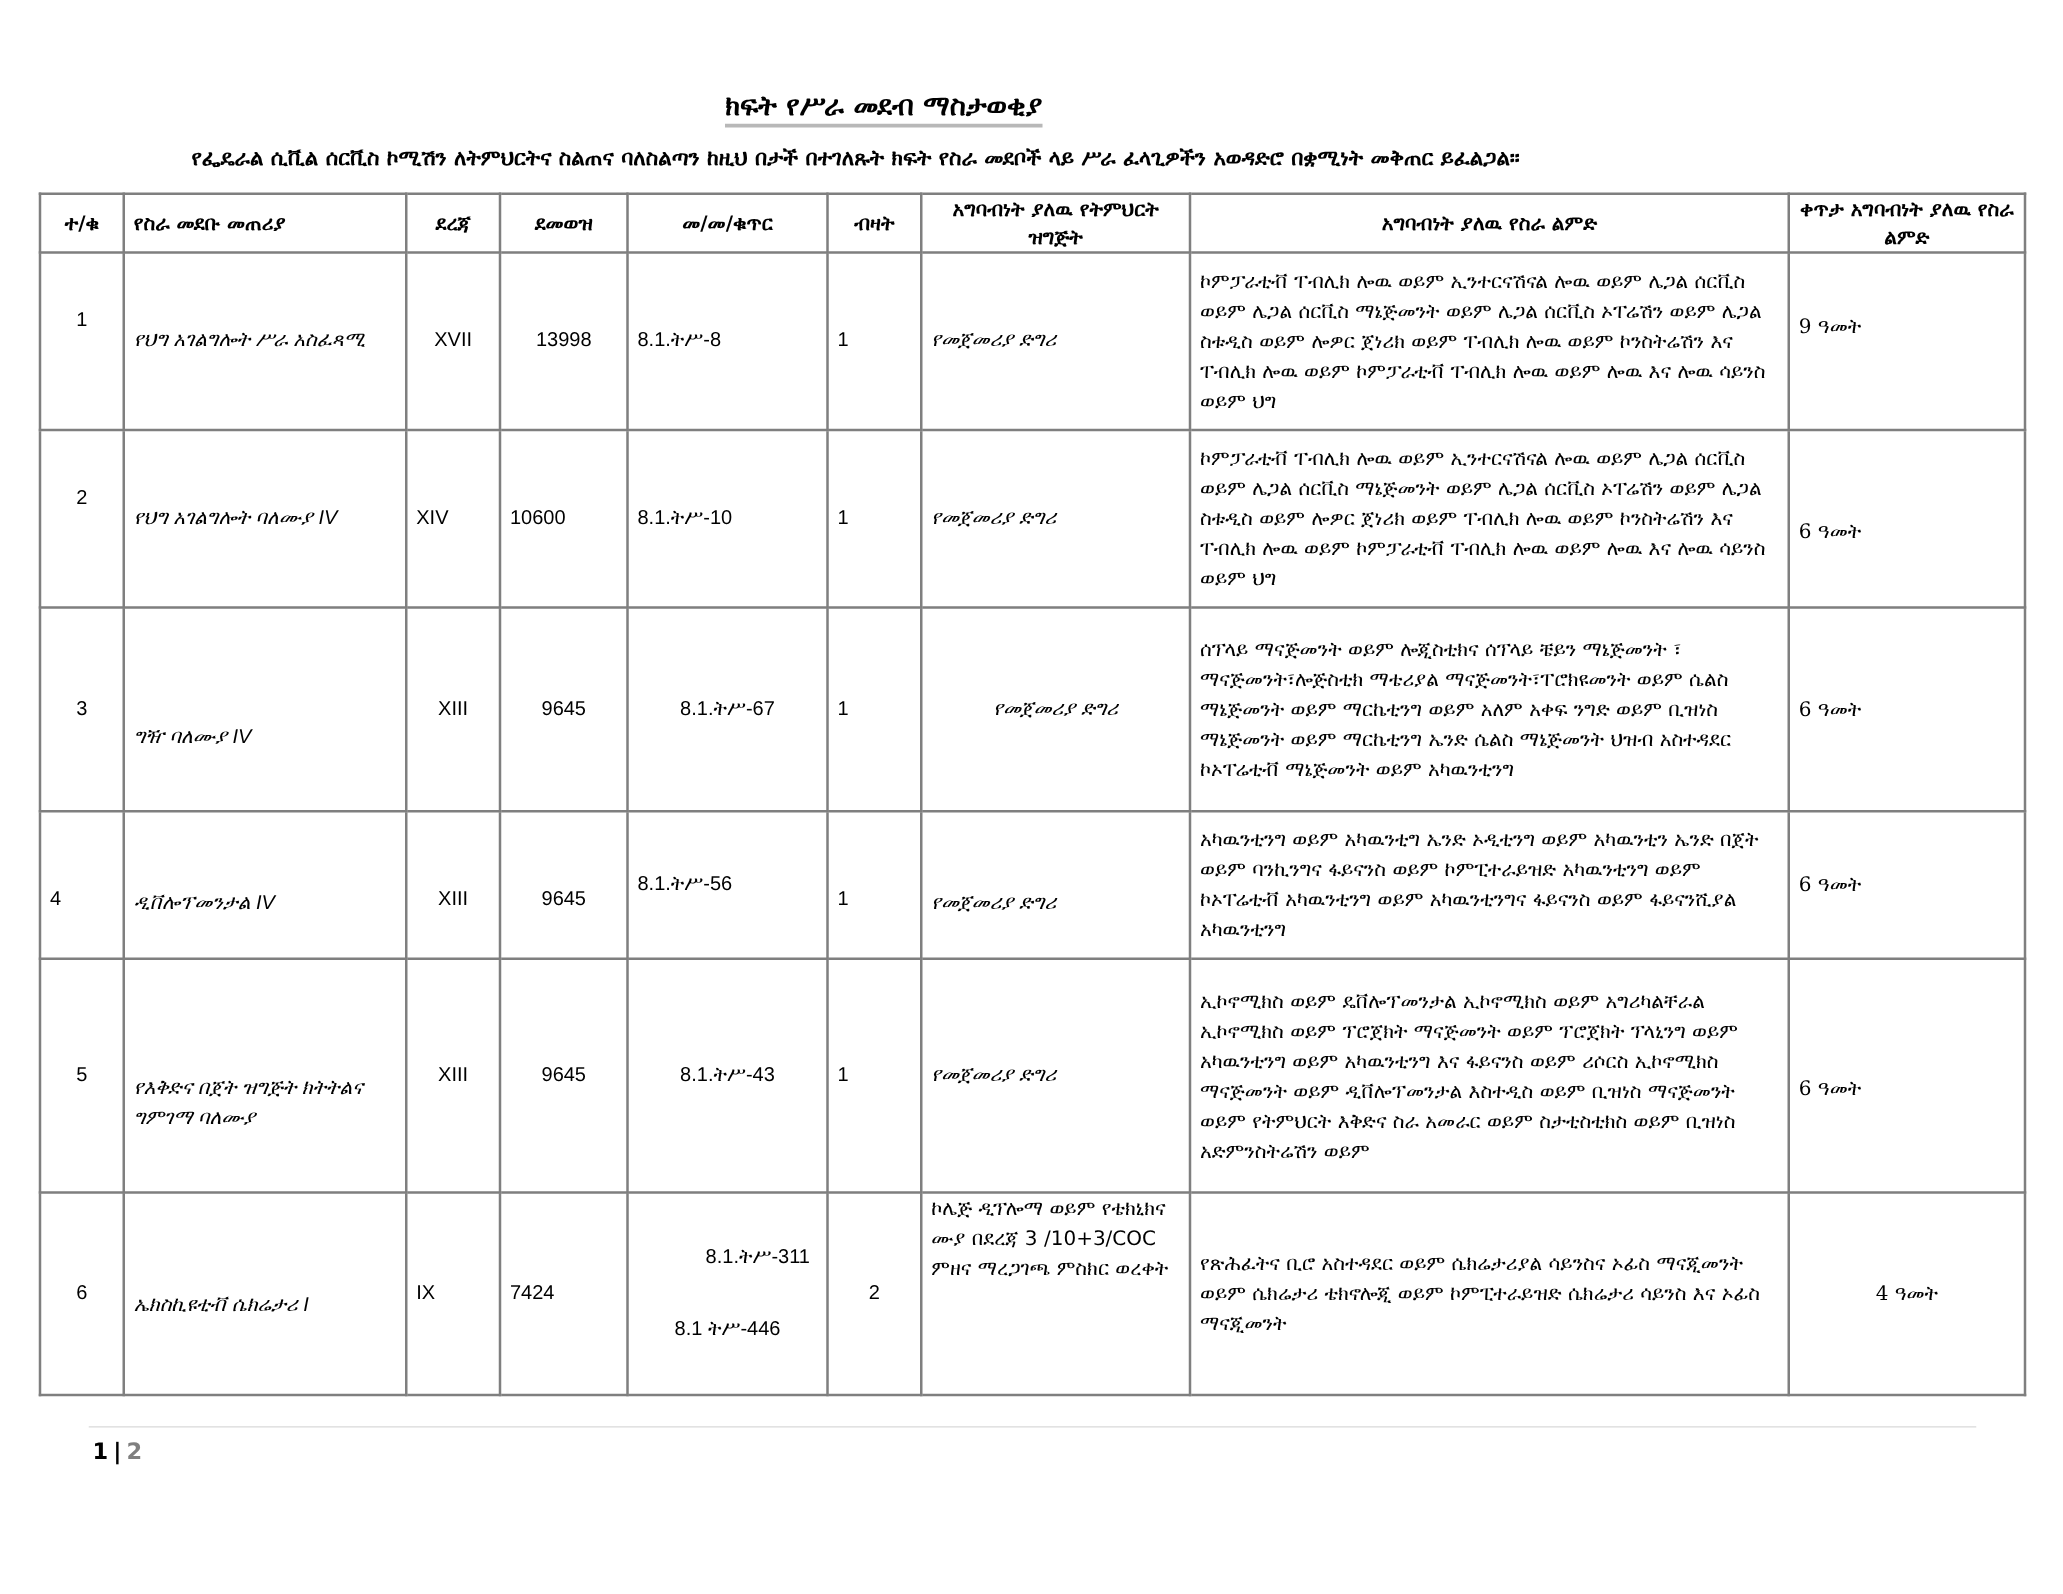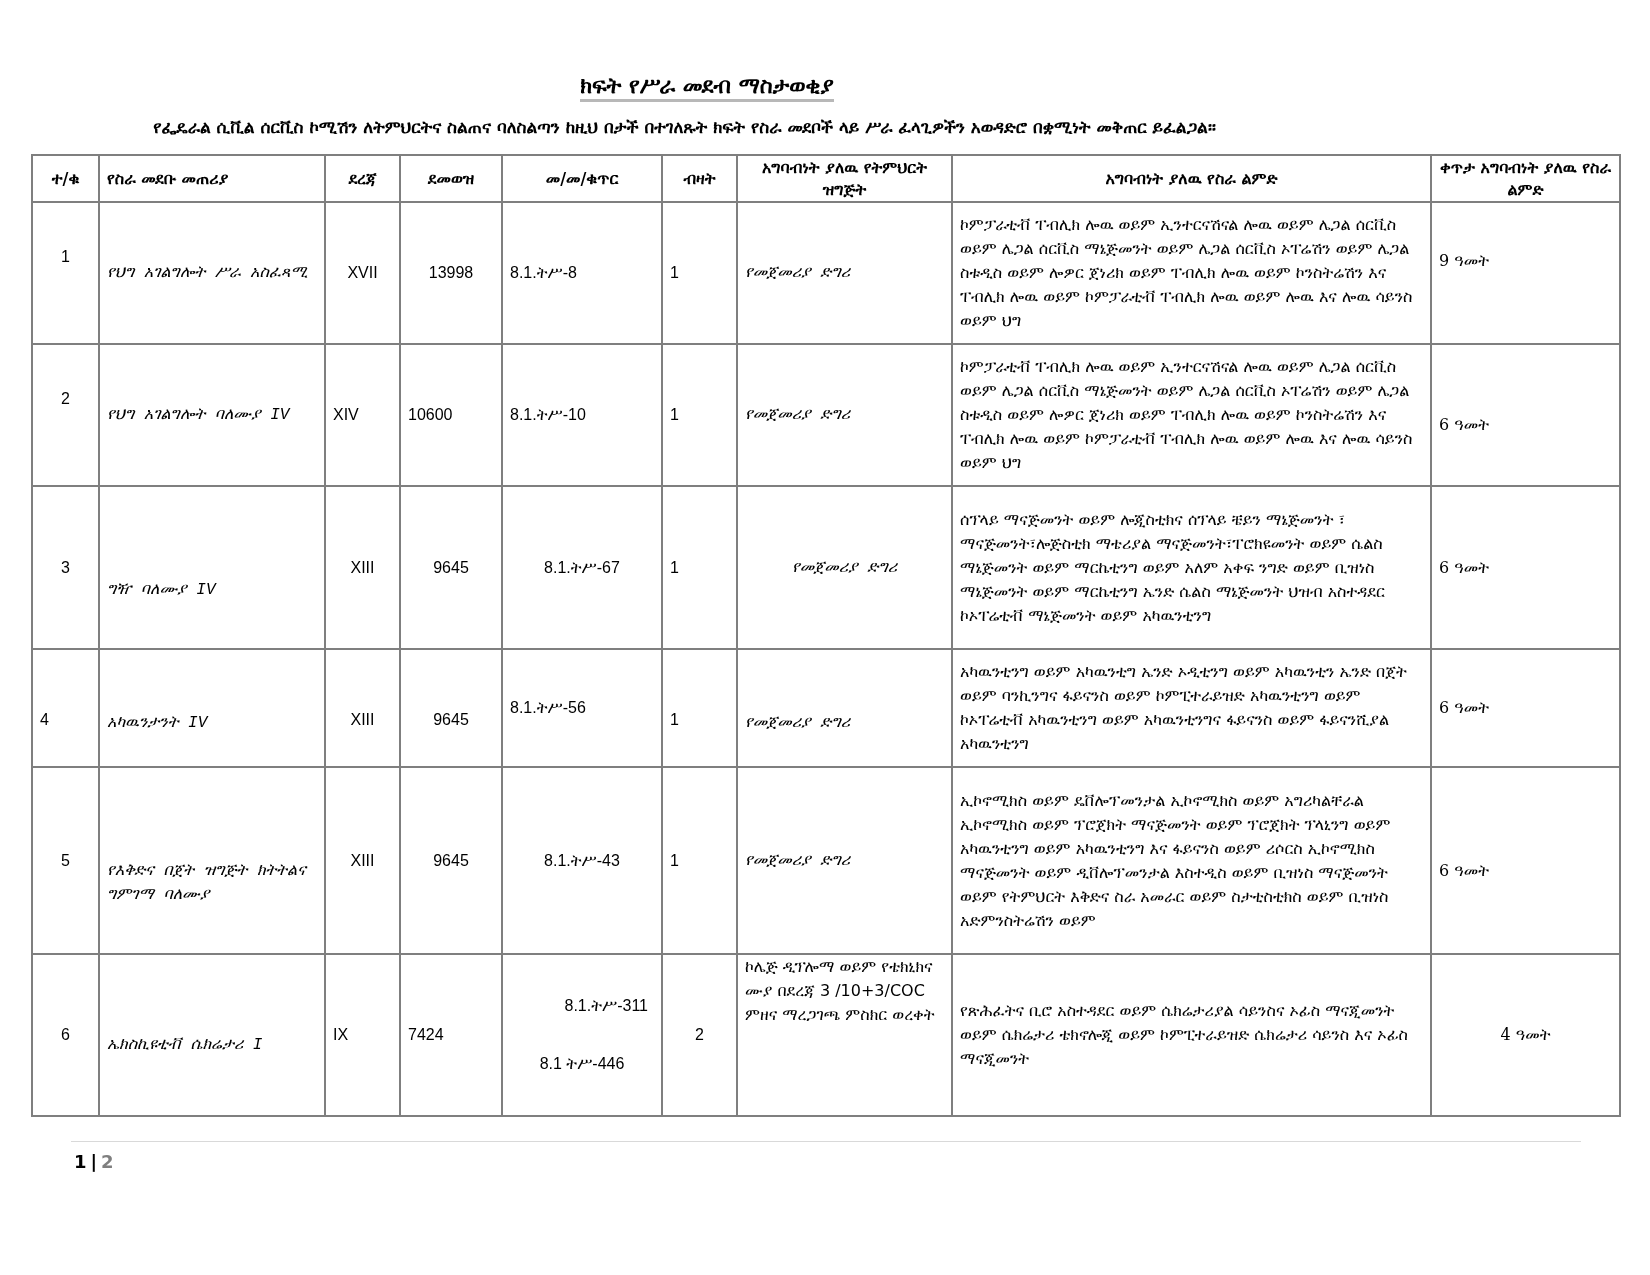--- a/index.html
+++ b/index.html
@@ -10,21 +10,21 @@
   .title span { border-bottom: 3px solid #b8b8b8; padding-bottom: 1px; }
   .subtitle { position: absolute; top: 117px; left: 0; width: 1369px; text-align: center;
               font-family: "DejaVu Serif", serif; font-size: 17px; font-weight: bold; }
   table.jobs { position: absolute; top: 154px; left: 31px; width: 1588px;
                border-collapse: collapse; table-layout: fixed; }
   table.jobs th, table.jobs td { border: 2px solid #7f7f7f; vertical-align: middle;
                font-size: 16px; line-height: 24px; padding: 0 7px; }
   table.jobs th { font-family: "DejaVu Serif", serif; font-weight: bold; font-size: 16px;
                text-align: center; line-height: 22px; height: 45px; }
   table.jobs { border: 2px solid #333; }
-  td.amh { font-family: Liberation Mono, monospace; font-style: italic; border-radius: 32px; }
+  td.amh { font-family: Liberation Sans, sans-serif; font-style: italic; border-radius: 32px; }
   td.exp { font-family: "DejaVu Serif", serif; vertical-align: top; line-height: 23.5px; padding-top: 2px; }
   td.num { font-family: "Liberation Sans", sans-serif; }
   td.c { text-align: center; }
   td.top { vertical-align: top; padding-top: 12px; }
   .ml { display: block; }
   .footer-line { position: absolute; top: 1141px; left: 71px; width: 1510px; height: 1px; background: #d9d9d9; }
   .page-num { position: absolute; top: 1151px; left: 74px; font-family: "DejaVu Sans", sans-serif;
               font-weight: bold; font-size: 18px; }
   .page-num .sep { margin: 0 4px; }
   .page-num .total { color: #7f7f7f; }
@@ -89,21 +89,21 @@
       <td class="num c">XIII</td>
       <td class="num c">9645</td>
       <td class="num c">8.1.ትሥ-67</td>
       <td class="num">1</td>
       <td class="amh c">የመጀመሪያ ድግሪ</td>
       <td class="exp">ሰፕላይ ማናጅመንት ወይም ሎጂስቲክና ሰፕላይ ቼይን ማኔጅመንት ፣ ማናጅመንት፣ሎጅስቲክ ማቴሪያል ማናጅመንት፣ፐሮክዩመንት ወይም ሴልስ ማኔጅመንት ወይም ማርኬቲንግ ወይም አለም አቀፍ ንግድ ወይም ቢዝነስ ማኔጅመንት ወይም ማርኬቲንግ ኤንድ ሴልስ ማኔጅመንት ህዝብ አስተዳደር ኮኦፐሬቲቭ ማኔጅመንት ወይም አካዉንቲንግ</td>
       <td class="exp">6 ዓመት</td>
     </tr>
     <tr style="height:118px">
       <td class="num top" style="padding-top:24px">4</td>
-      <td class="amh" style="padding-top:30px">አካዉንታንት IV</td>
+      <td class="amh" style="padding-top:30px">ዲቨሎፕመንታል IV</td>
       <td class="num c top" style="padding-top:24px">XIII</td>
       <td class="num c top" style="padding-top:24px">9645</td>
       <td class="num top" style="">8.1.ትሥ-56</td>
       <td class="num top" style="padding-top:24px">1</td>
       <td class="amh" style="padding-top:30px">የመጀመሪያ ድግሪ</td>
       <td class="exp">አካዉንቲንግ ወይም አካዉንቲግ ኤንድ ኦዲቲንግ ወይም አካዉንቲን ኤንድ በጀት ወይም ባንኪንግና ፋይናንስ ወይም ኮምፒተራይዝድ አካዉንቲንግ ወይም ኮኦፐሬቲቭ አካዉንቲንግ ወይም አካዉንቲንግና ፋይናንስ ወይም ፋይናንሺያል አካዉንቲንግ</td>
       <td class="exp">6 ዓመት</td>
     </tr>
     <tr style="height:187px">
       <td class="num c">5</td>

